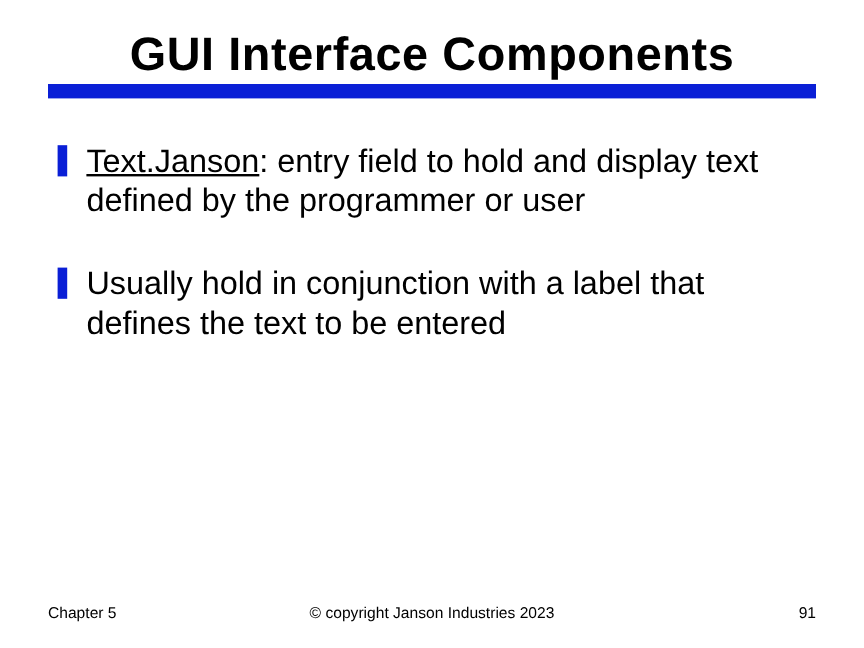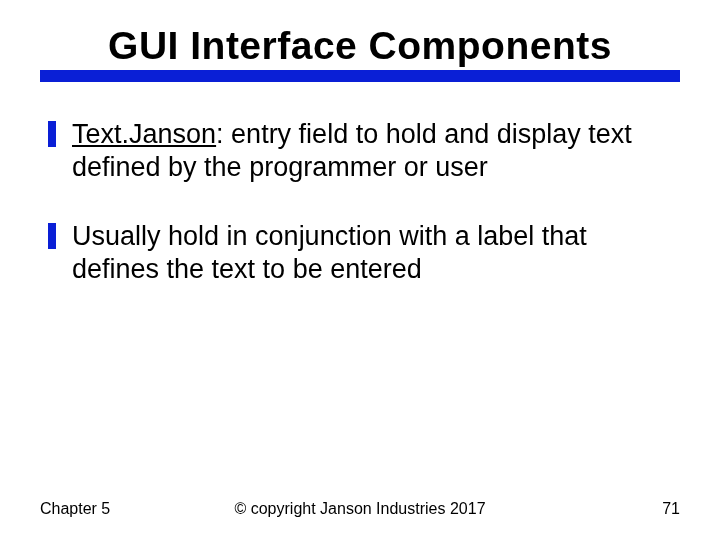--- a/index.html
+++ b/index.html
@@ -50,21 +50,21 @@
     text-decoration: underline;
   }
   .footer {
     position: absolute;
     left: 40px;
     right: 40px;
     bottom: 22px;
     display: flex;
     justify-content: space-between;
     align-items: baseline;
-    font-size: 16px;
+    font-size: 13px;
     color: #000;
   }
   .footer-center { position: absolute; left: 50%; transform: translateX(-50%); }
 </style>
 </head>
 <body>
 
 <div class="slide">
   <h1 class="title">GUI Interface Components</h1>
   <div class="title-rule"></div>
@@ -73,16 +73,16 @@
     <li>
       <span class="term">Text.Janson</span><span>: entry field to hold and display text defined by the programmer or user</span>
     </li>
     <li>
       <span>Usually hold in conjunction with a label that defines the text to be entered</span>
     </li>
   </ul>
 
   <div class="footer">
     <span>Chapter 5</span>
-    <span class="footer-center">© copyright Janson Industries 2017</span>
-    <span>71</span>
+    <span class="footer-center">© copyright Janson Industries 2023</span>
+    <span>91</span>
   </div>
 </div>
 
 </body></html>

